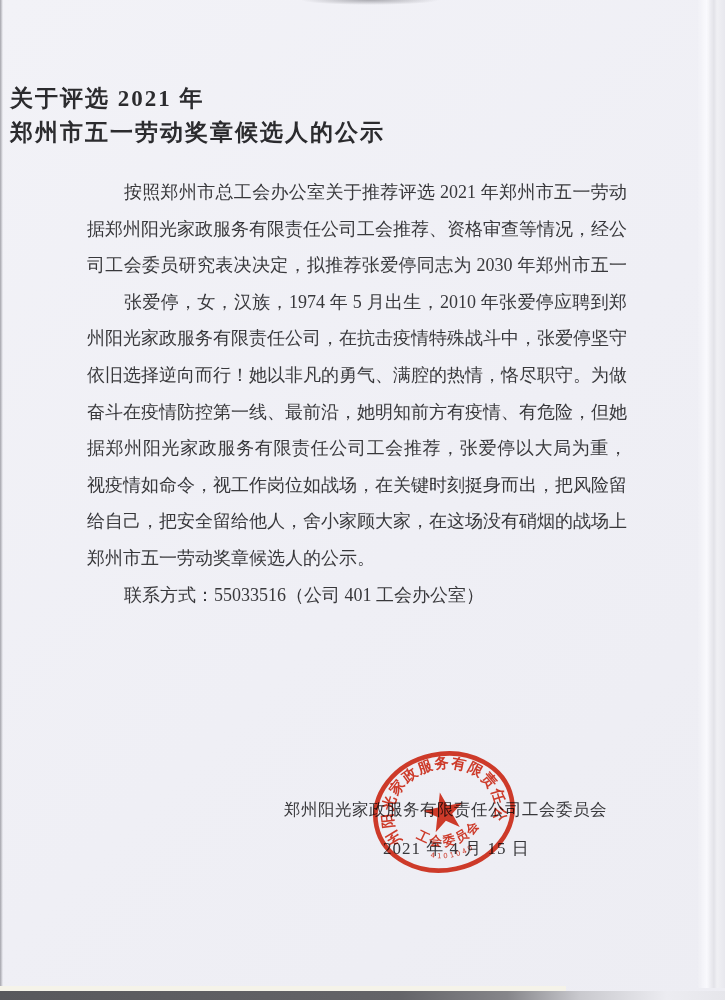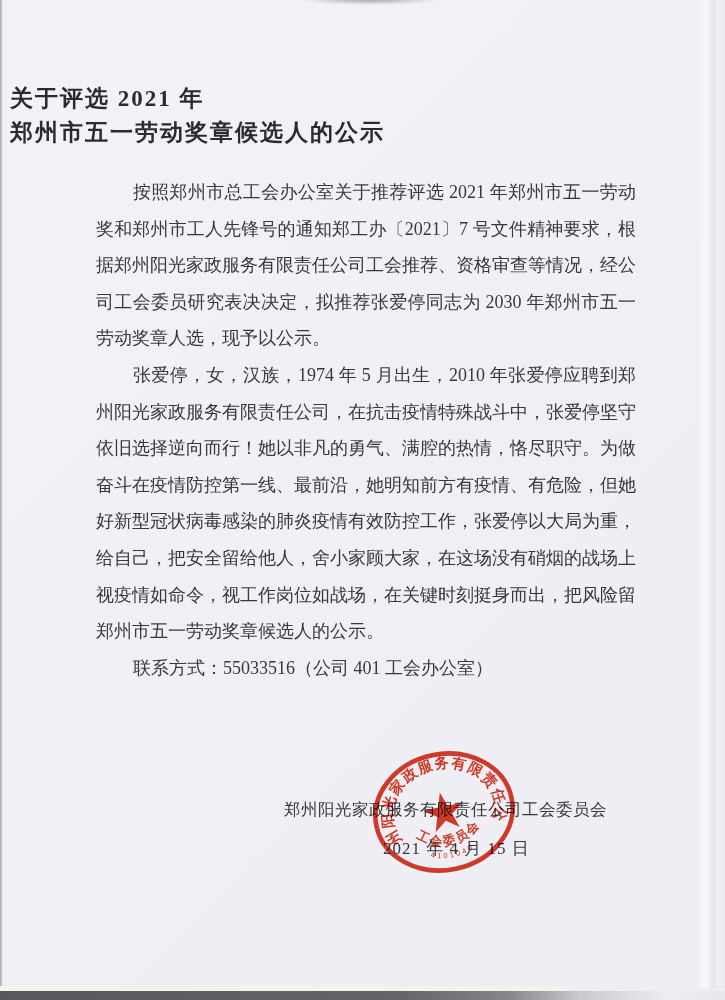--- a/index.html
+++ b/index.html
@@ -25,21 +25,21 @@
 
   .ink{color:#38383b;filter:blur(.3px);}
   .doc-title{
     position:absolute;left:10px;width:725px;text-align:left;
     font-weight:bold;color:#2b2b2e;font-size:23px;letter-spacing:2px;line-height:30px;
   }
   .doc-title.t1{top:84px;}
   .doc-title.t2{top:119px;font-family:Liberation Mono, monospace;}
 
   .doc-body{
-    position:absolute;left:96px;top:174px;width:540px;
+    position:absolute;left:87px;top:174px;width:540px;
     font-size:18px;color:#38383b;
   }
   .doc-line{
     height:36.6px;line-height:36.6px;
     text-align:justify;text-align-last:left;
   }
   .doc-line.full{text-align-last:justify;}
   .doc-line.indent{text-indent:37px;}
 
   .signature{
@@ -61,31 +61,29 @@
 
 <div class="page">
   <div class="edge-top-smudge"></div>
 
   <div class="ink">
     <div class="doc-title t1">关于评选 2021 年</div>
     <div class="doc-title t2">郑州市五一劳动奖章候选人的公示</div>
 
     <div class="doc-body">
         <div class="doc-line full indent">按照郑州市总工会办公室关于推荐评选 2021 年郑州市五一劳动</div>
-        <div class="doc-line full">奖和郑州市工人先锋号的通知郑工办〔2021〕7 号文件精神要求，根</div>
         <div class="doc-line full">据郑州阳光家政服务有限责任公司工会推荐、资格审查等情况，经公</div>
         <div class="doc-line full">司工会委员研究表决决定，拟推荐张爱停同志为 2030 年郑州市五一</div>
-        <div class="doc-line">劳动奖章人选，现予以公示。</div>
         <div class="doc-line full indent">张爱停，女，汉族，1974 年 5 月出生，2010 年张爱停应聘到郑</div>
         <div class="doc-line full">州阳光家政服务有限责任公司，在抗击疫情特殊战斗中，张爱停坚守</div>
         <div class="doc-line full">依旧选择逆向而行！她以非凡的勇气、满腔的热情，恪尽职守。为做</div>
         <div class="doc-line full">奋斗在疫情防控第一线、最前沿，她明知前方有疫情、有危险，但她</div>
-        <div class="doc-line full">好新型冠状病毒感染的肺炎疫情有效防控工作，张爱停以大局为重，</div>
+        <div class="doc-line full">据郑州阳光家政服务有限责任公司工会推荐，张爱停以大局为重，</div>
+        <div class="doc-line full">视疫情如命令，视工作岗位如战场，在关键时刻挺身而出，把风险留</div>
         <div class="doc-line full">给自己，把安全留给他人，舍小家顾大家，在这场没有硝烟的战场上</div>
-        <div class="doc-line full">视疫情如命令，视工作岗位如战场，在关键时刻挺身而出，把风险留</div>
         <div class="doc-line">郑州市五一劳动奖章候选人的公示。</div>
         <div class="doc-line indent">联系方式：55033516（公司 401 工会办公室）</div>
       </div>
 
     <div class="signature">郑州阳光家政服务有限责任公司工会委员会</div>
     <div class="doc-date">2021 年 4 月 15 日</div>
   </div>
 
   <svg class="seal" viewBox="-82 -82 164 164" xmlns="http://www.w3.org/2000/svg">
     <defs>

